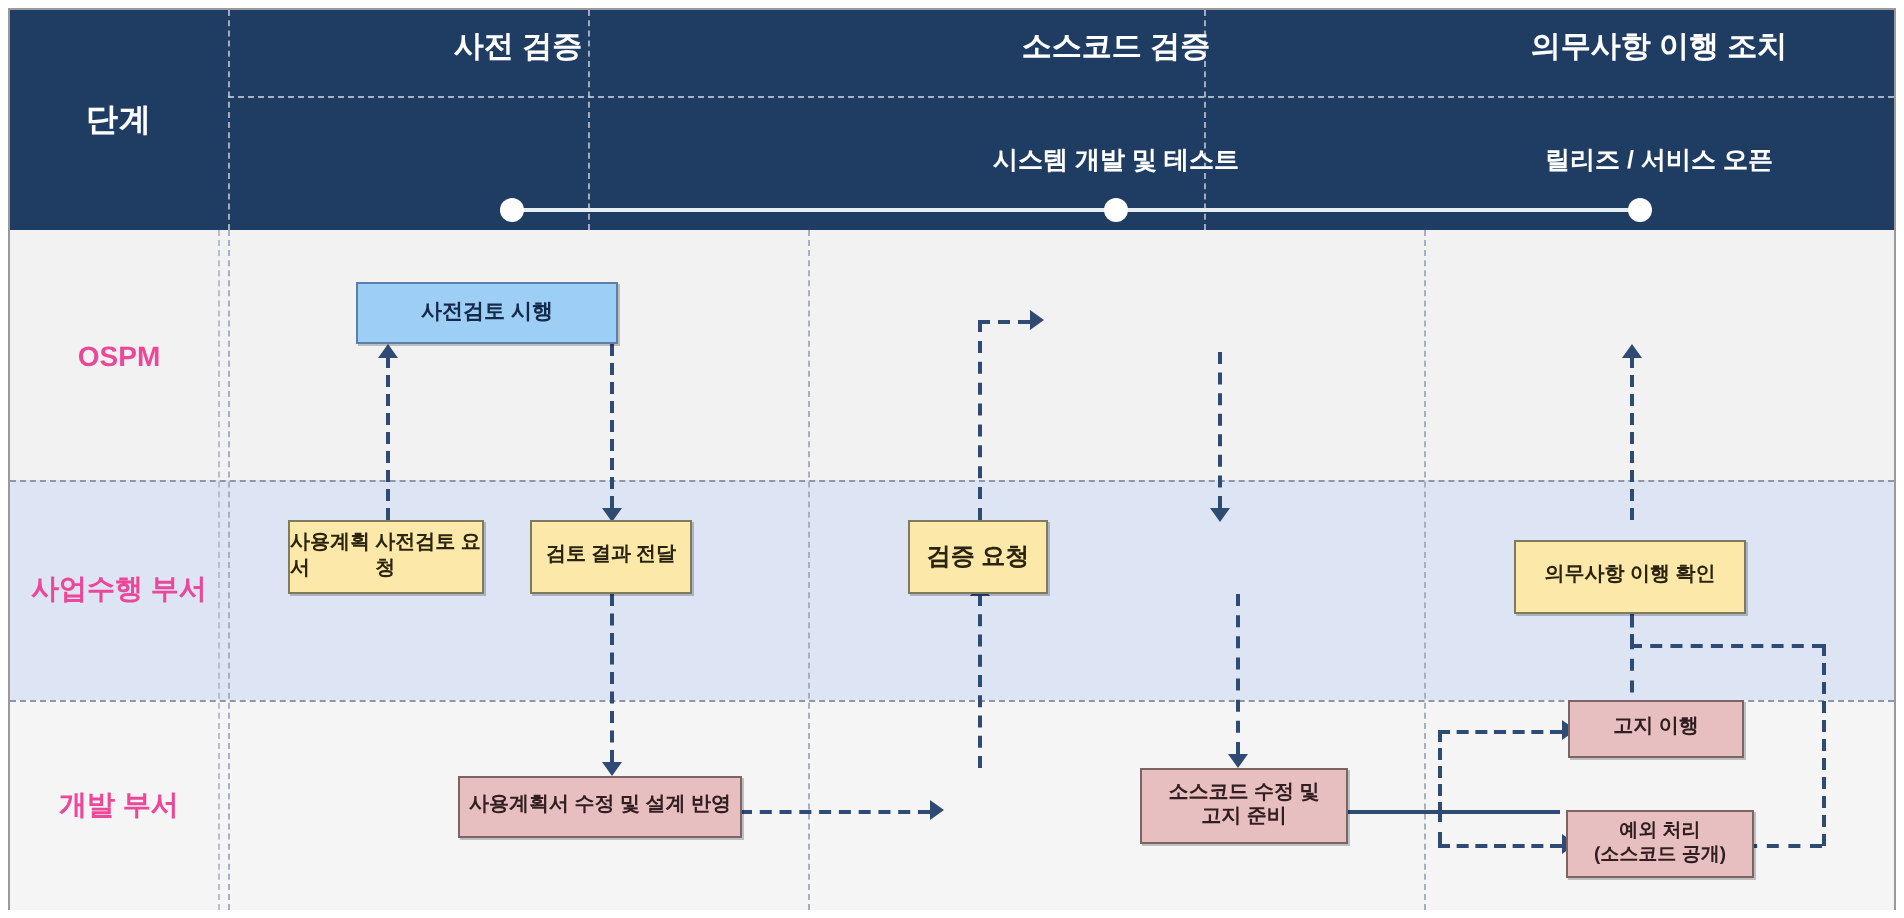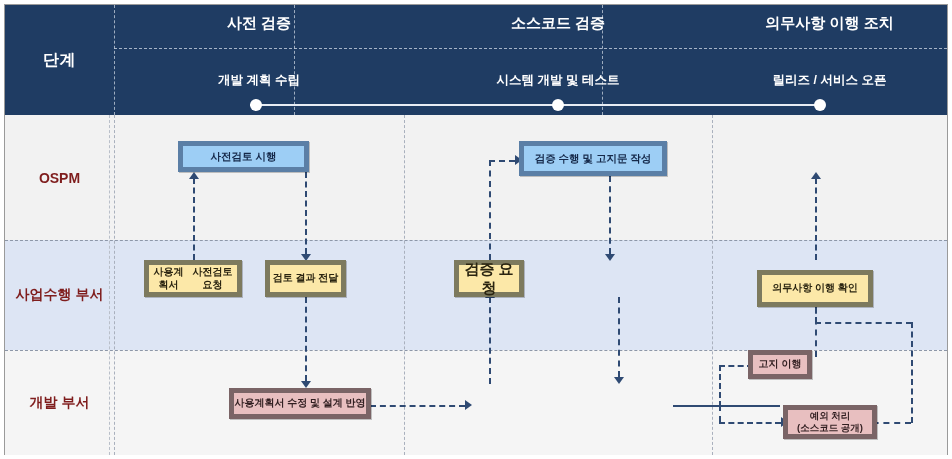--- a/index.html
+++ b/index.html
@@ -26,27 +26,27 @@
   .tl-line{position:absolute;top:104px;left:250px;width:570px;height:2px;background:#e8edf4;}
   .tl-dot{position:absolute;top:99px;width:12px;height:12px;border-radius:50%;background:#ffffff;}
 
   
   .lane{position:absolute;left:5px;width:942px;box-sizing:border-box;}
   .lane-a{top:115px;height:125px;background:#f2f2f2;}
   .lane-b{top:240px;height:110px;background:#dde5f4;}
   .lane-c{top:350px;height:105px;background:#f5f5f5;}
   .lane-sep{position:absolute;left:5px;width:942px;height:0;border-top:1px dashed #8d97a8;}
   .lane-title{position:absolute;left:5px;width:109px;display:flex;align-items:center;justify-content:center;
-    color:#7f1d1d;font-size:14px;font-weight:bold;text-align:center;}
+    color:#ec4899;font-size:14px;font-weight:bold;text-align:center;}
   .lane-vline{position:absolute;width:0;border-left:1px dashed #b9bfc9;}
   .col-div{position:absolute;top:115px;height:340px;width:0;border-left:1px dashed #a9b0bd;}
 
   
-  .node{position:absolute;box-sizing:border-box;border:5px solid #ec4899;display:flex;align-items:center;justify-content:center;
-    text-align:center;line-height:1.22;color:#1a1a2e;font-weight:bold;box-shadow:1px 1px 0 rgba(0,0,0,.22);}
+  .node{position:absolute;box-sizing:border-box;border:1px solid #ec4899;display:flex;align-items:center;justify-content:center;
+    text-align:left;line-height:1.22;color:#1a1a2e;font-weight:bold;box-shadow:1px 1px 0 rgba(0,0,0,.22);}
   .n-blue{background:#9dcef5;border-color:#5b7fa6;color:#15294a;}
   .n-yellow{background:#fce8a8;border-color:#7d7a5e;color:#2a2410;}
   .n-pink{background:#e8bfc0;border-color:#7a6466;color:#301e20;}
   .v-dash{position:absolute;width:0;border-left:2px dashed #2f4a73;}
   .h-dash{position:absolute;height:0;border-top:2px dashed #2f4a73;}
   .h-solid{position:absolute;height:0;border-top:2px solid #2f4a73;}
   .arrow-up{position:absolute;width:0;height:0;border-left:5px solid transparent;border-right:5px solid transparent;border-bottom:7px solid #2f4a73;}
   .arrow-down{position:absolute;width:0;height:0;border-left:5px solid transparent;border-right:5px solid transparent;border-top:7px solid #2f4a73;}
   .arrow-right{position:absolute;width:0;height:0;border-top:5px solid transparent;border-bottom:5px solid transparent;border-left:7px solid #2f4a73;}
 </style>
@@ -62,21 +62,20 @@
     <div class="hdr-vline" style="left:597px;"></div>
     <div class="hdr-hline" style="top:43px;left:109px;width:833px;"></div>
   </div>
 
   <div class="stage-label">단계</div>
 
   <div class="phase-title" style="left:114px;width:290px;text-align:center;">사전 검증</div>
   <div class="phase-title" style="left:404px;width:308px;">소스코드 검증</div>
   <div class="phase-title" style="left:712px;width:235px;">의무사항 이행 조치</div>
 
-  <div class="phase-sub" style="left:114px;width:290px;">개발 계획 수립</div>
   <div class="phase-sub" style="left:404px;width:308px;">시스템 개발 및 테스트</div>
   <div class="phase-sub" style="left:712px;width:235px;">릴리즈 / 서비스 오픈</div>
 
   <div class="tl-line"></div>
   <div class="tl-dot" style="left:250px;"></div>
   <div class="tl-dot" style="left:552px;"></div>
   <div class="tl-dot" style="left:814px;"></div>
 
   <div class="lane lane-a"></div>
   <div class="lane lane-b"></div>
@@ -134,38 +133,41 @@
   <div class="v-dash" style="left:815px;top:297px;height:26px;"></div>
 
   <div class="v-dash" style="left:815px;top:297px;height:60px;"></div>
   <div class="arrow-up" style="left:811px;top:291px;"></div>
 
   <div class="v-dash" style="left:815px;top:178px;height:82px;"></div>
   <div class="arrow-up" style="left:811px;top:172px;"></div>
 
   <div class="node n-blue" style="left:178px;top:141px;width:131px;height:31px;font-size:10.5px;">사전검토 시행</div>
 
-  <div class="node n-blue" style="left:519px;top:141px;width:148px;height:35px;font-size:10.5px;">검증 수행 및 고지문 작성</div>
 
 
   <div class="node n-yellow" style="left:144px;top:260px;width:98px;height:37px;font-size:10px;flex-direction:row;">
     <span>사용계획서</span>
     <span>사전검토 요청</span>
   </div>
 
-  <div class="node n-yellow" style="left:265px;top:260px;width:81px;height:37px;font-size:10px;">검토 결과 전달</div>
+  <div class="node n-yellow" style="left:265px;top:260px;width:81px;height:37px;font-size:10px;font-family:Liberation Serif, serif;">검토 결과 전달</div>
 
-  <div class="node n-yellow" style="left:454px;top:260px;width:70px;height:37px;font-size:15px;">검증 요청</div>
+  <div class="node n-yellow" style="left:454px;top:260px;width:70px;height:37px;font-size:12px;">검증 요청</div>
 
 
   <div class="node n-yellow" style="left:757px;top:260px;width:116px;height:37px;font-size:10px;margin-top:10px;">의무사항 이행 확인</div>
 
   <div class="node n-pink" style="left:229px;top:388px;width:142px;height:31px;font-size:10px;">사용계획서 수정 및 설계 반영</div>
 
 
+  <div class="node n-pink" style="left:570px;top:384px;width:104px;height:38px;font-size:10px;flex-direction:column;">
+    <span>소스코드 수정 및</span>
+    <span>고지 준비</span>
+  </div>
 
-  <div class="node n-pink" style="left:748px;top:350px;width:64px;height:29px;font-size:10px;">고지 이행</div>
+  <div class="node n-pink" style="left:784px;top:350px;width:88px;height:29px;font-size:10px;">고지 이행</div>
 
   <div class="node n-pink" style="left:783px;top:405px;width:94px;height:34px;font-size:9.5px;flex-direction:column;">
     <span>예외 처리</span>
     <span>(소스코드 공개)</span>
   </div>
 </div>
 
 </body></html>

